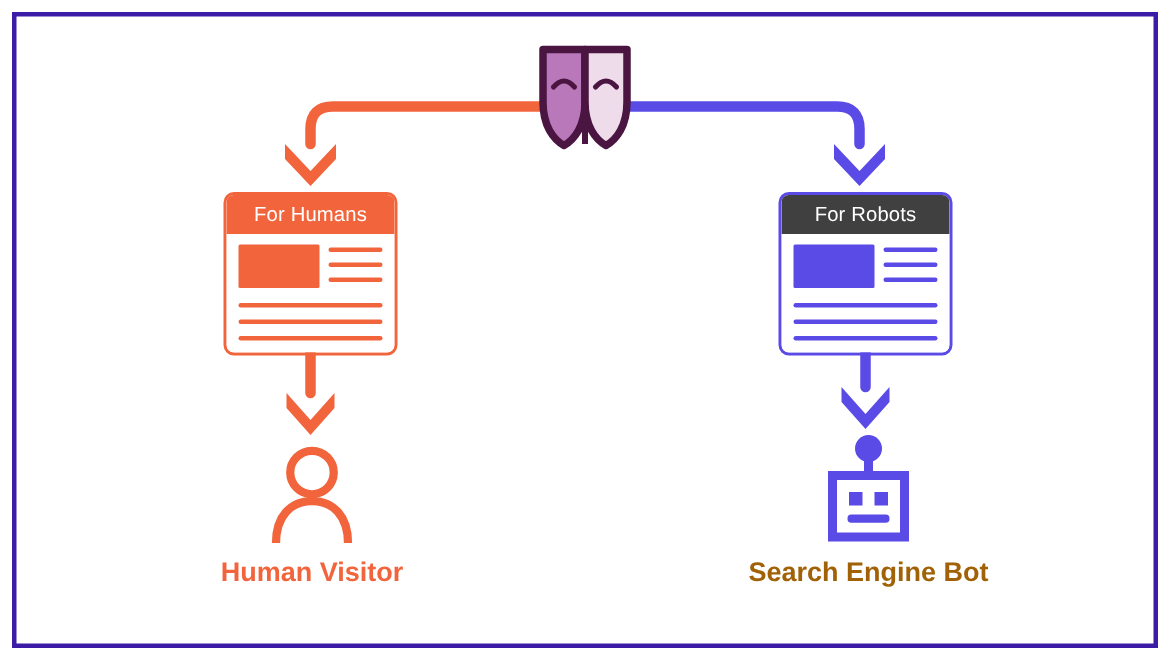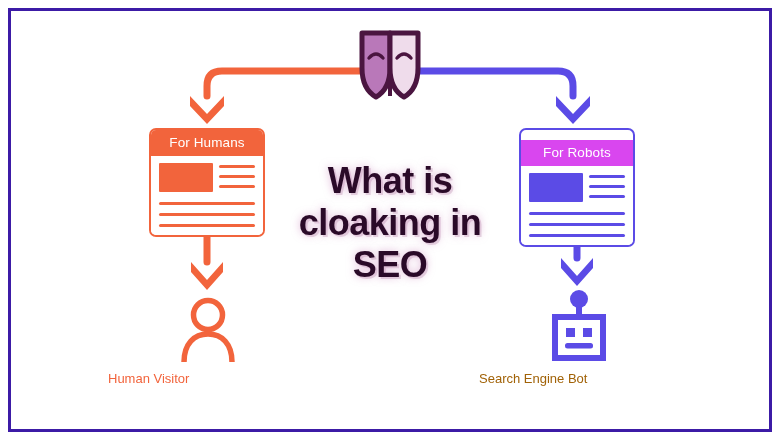--- a/index.html
+++ b/index.html
@@ -62,21 +62,21 @@
   .card-header {
     height: 26px;
     line-height: 26px;
     text-align: center;
     color: #ffffff;
     font-size: 13.5px;
     font-weight: normal;
     letter-spacing: 0.1px;
   }
   #card-humans .card-header { background: #F2643C; }
-  #card-robots .card-header { background: #d946ef; margin-top: 10px; }
+  #card-robots .card-header { background: #404040; }
 
   .card-body {
     background: #ffffff;
     padding: 7px 8px 8px 8px;
   }
   .card-top-row {
     display: flex;
     align-items: flex-start;
     gap: 6px;
   }
@@ -122,23 +122,23 @@
   #robot-icon {
     position: absolute;
     left: 548px;
     top: 290px;
     width: 62px;
     height: 72px;
   }
 
   .figure-label {
     position: absolute;
-    text-align: left;
-    font-size: 13px;
-    font-weight: normal;
+    text-align: center;
+    font-size: 18px;
+    font-weight: bold;
     white-space: nowrap;
   }
   #label-human {
     left: 108px;
     top: 371px;
     width: 200px;
     color: #F2643C;
   }
   #label-robot {
     left: 479px;
@@ -229,25 +229,20 @@
         </div>
       </div>
       <div class="bottom-lines">
         <div class="line"></div>
         <div class="line"></div>
         <div class="line"></div>
       </div>
     </div>
   </div>
 
-  <div id="title">
-    <span class="t-line">What is</span>
-    <span class="t-line">cloaking in</span>
-    <span class="t-line">SEO</span>
-  </div>
 
   <svg id="human-icon" viewBox="0 0 60 66" xmlns="http://www.w3.org/2000/svg">
     <circle cx="30" cy="19" r="14.5" fill="none" stroke="#F2643C" stroke-width="5.5"></circle>
     <path d="M6 66 C6 48 16 38 30 38 C44 38 54 48 54 66" fill="none" stroke="#F2643C" stroke-width="5.5" stroke-linecap="round"></path>
   </svg>
 
   <svg id="robot-icon" viewBox="0 0 62 72" xmlns="http://www.w3.org/2000/svg">
 
     <circle cx="31" cy="9" r="9" fill="#5B4BE6"></circle>
 

